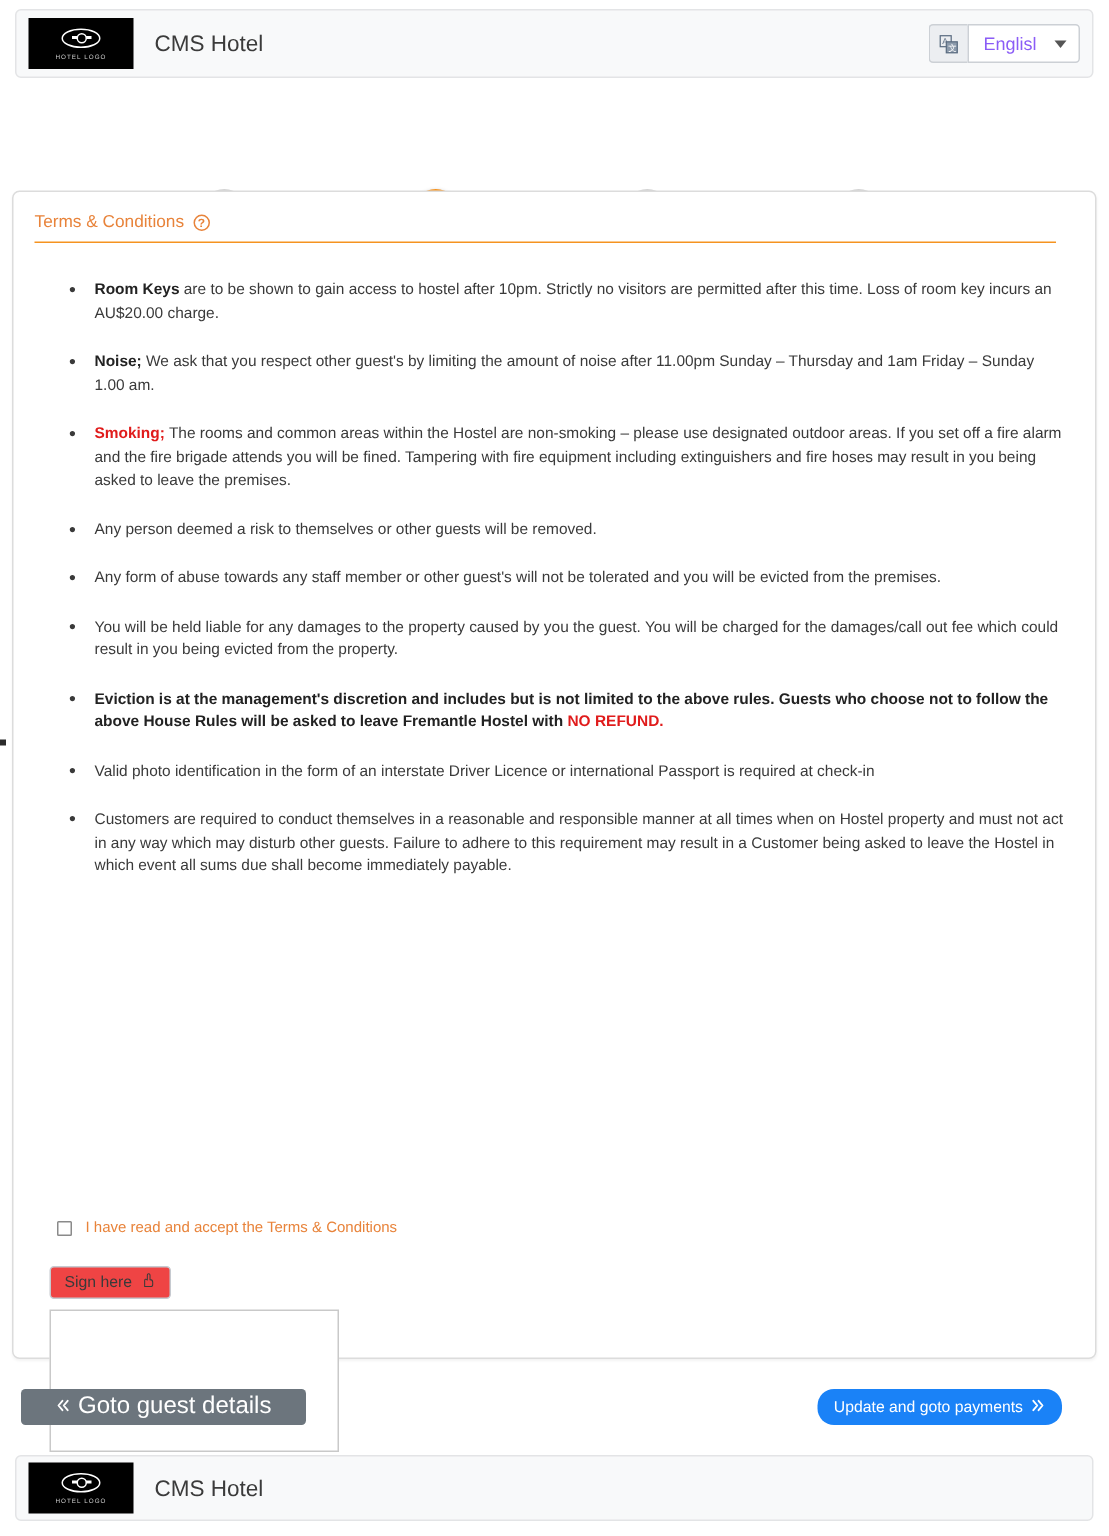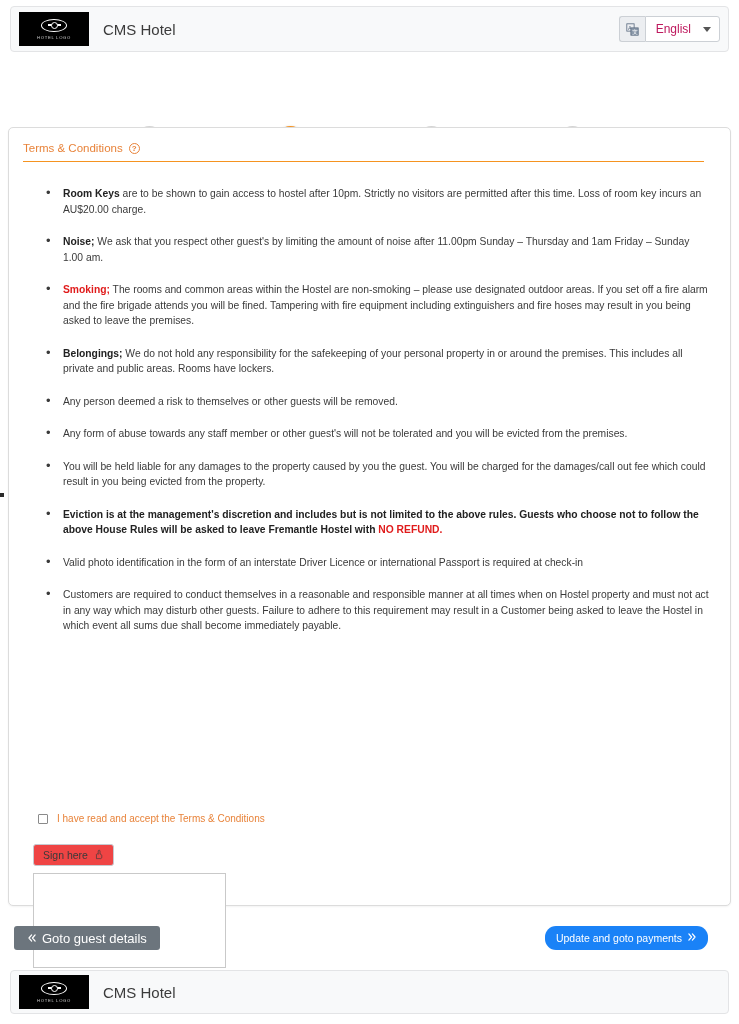--- a/index.html
+++ b/index.html
@@ -93,21 +93,21 @@
   }
   .lang-select {
     border: 1px solid #ccd0d5;
     background: #fff;
     border-radius: 0 3px 3px 0;
     display: flex;
     align-items: center;
     gap: 12px;
     padding: 0 8px 0 10px;
     font-size: 12px;
-    color: #be185d;
+    color: #8b5cf6;
     min-width: 72px;
   }
   .caret-down {
     width: 0; height: 0;
     border-left: 4.5px solid transparent;
     border-right: 4.5px solid transparent;
     border-top: 5.5px solid #555;
     margin-left: auto;
   }
 
@@ -269,25 +269,25 @@
   }
 
   
   .nav-back {
     position: absolute;
     left: 14px; top: 926px;
     height: 24px;
     background: #6c757d;
     border-radius: 3px;
     color: #fff;
-    font-size: 13px;
+    font-size: 16px;
     display: flex;
     align-items: center;
     gap: 5px;
-    padding: 0 13px;
+    padding: 0 23px;
   }
   .nav-next {
     position: absolute;
     right: 31px; top: 926px;
     height: 24px;
     background: #1a82f7;
     border-radius: 11px;
     color: #fff;
     font-size: 10.5px;
     display: flex;
@@ -399,21 +399,20 @@
   <div class="card-title-row">
     <span class="card-title">Terms &amp; Conditions</span>
     <span class="help-icon">?</span>
   </div>
 
   <div class="terms-body">
     <ul id="terms-list">
         <li><span class="b">Room Keys</span><span> are to be shown to gain access to hostel after 10pm.  Strictly no visitors are permitted after this time. Loss of room key incurs an AU$20.00 charge.</span></li>
         <li><span class="b">Noise;</span><span> We ask that you respect other guest's by limiting the amount of noise after 11.00pm Sunday – Thursday and 1am Friday – Sunday 1.00 am.</span></li>
         <li><span class="red-b">Smoking;</span><span> The rooms and common areas within the Hostel are non-smoking – please use designated outdoor areas. If you set off a fire alarm and the fire brigade attends you will be fined. Tampering with fire equipment including extinguishers and fire hoses may result in you being asked to leave the premises.</span></li>
-        <li><span class="b">Belongings;</span><span> We do not hold any responsibility for the safekeeping of your personal property in or around the premises. This includes all private and public areas. Rooms have lockers.</span></li>
         <li><span>Any person deemed a risk to themselves or other guests will be removed.</span></li>
         <li><span>Any form of abuse towards any staff member or other guest's will not be tolerated and you will be evicted from the premises.</span></li>
         <li><span>You will be held liable for any damages to the property caused by you the guest. You will be charged for the damages/call out fee which could result in you being evicted from the property.</span></li>
         <li><span class="all-b">Eviction is at the management's discretion and includes but is not limited to the above rules. Guests who choose not to follow the above House Rules will be asked to leave Fremantle Hostel with </span><span class="red-b">NO REFUND.</span></li>
         <li><span>Valid photo identification in the form of an interstate Driver Licence or international Passport is required at check-in</span></li>
         <li><span>Customers are required to conduct themselves in a reasonable and responsible manner at all times when on Hostel property and must not act in any way which may disturb other guests. Failure to adhere to this requirement may result in a Customer being asked to leave the Hostel in which event all sums due shall become immediately payable.</span></li>
       </ul>
   </div>
 
   <div class="accept-row">

